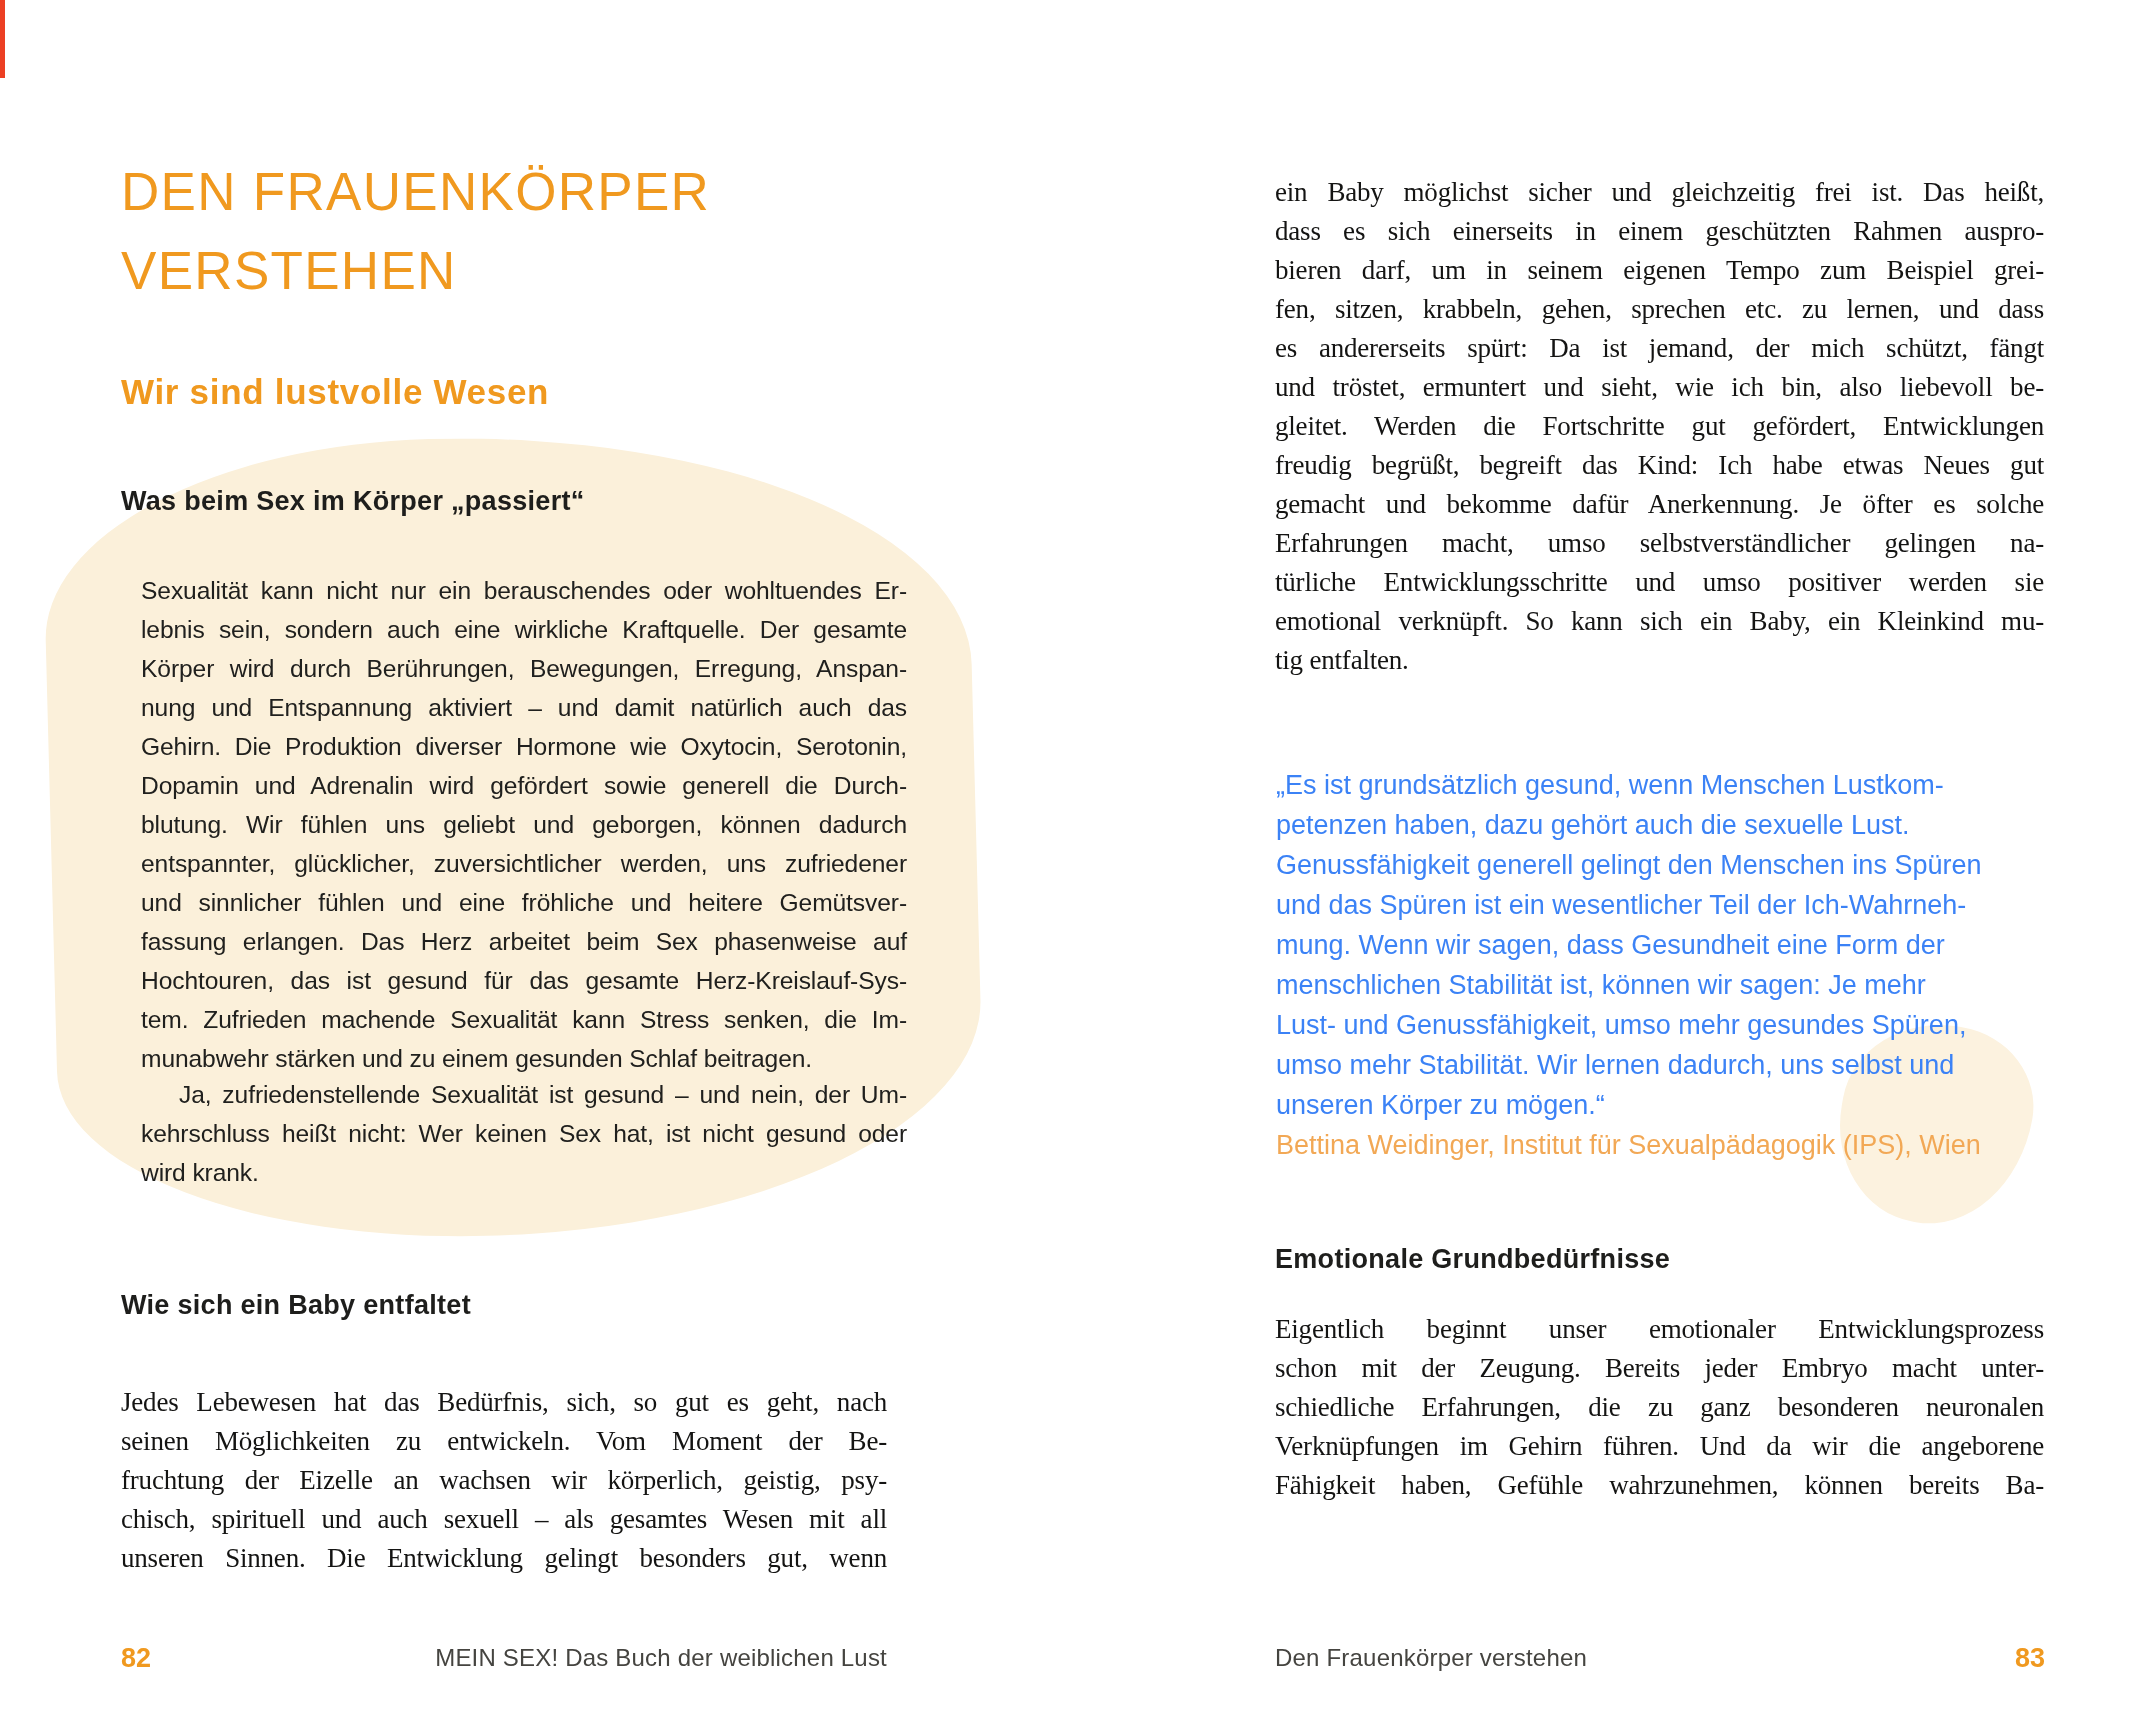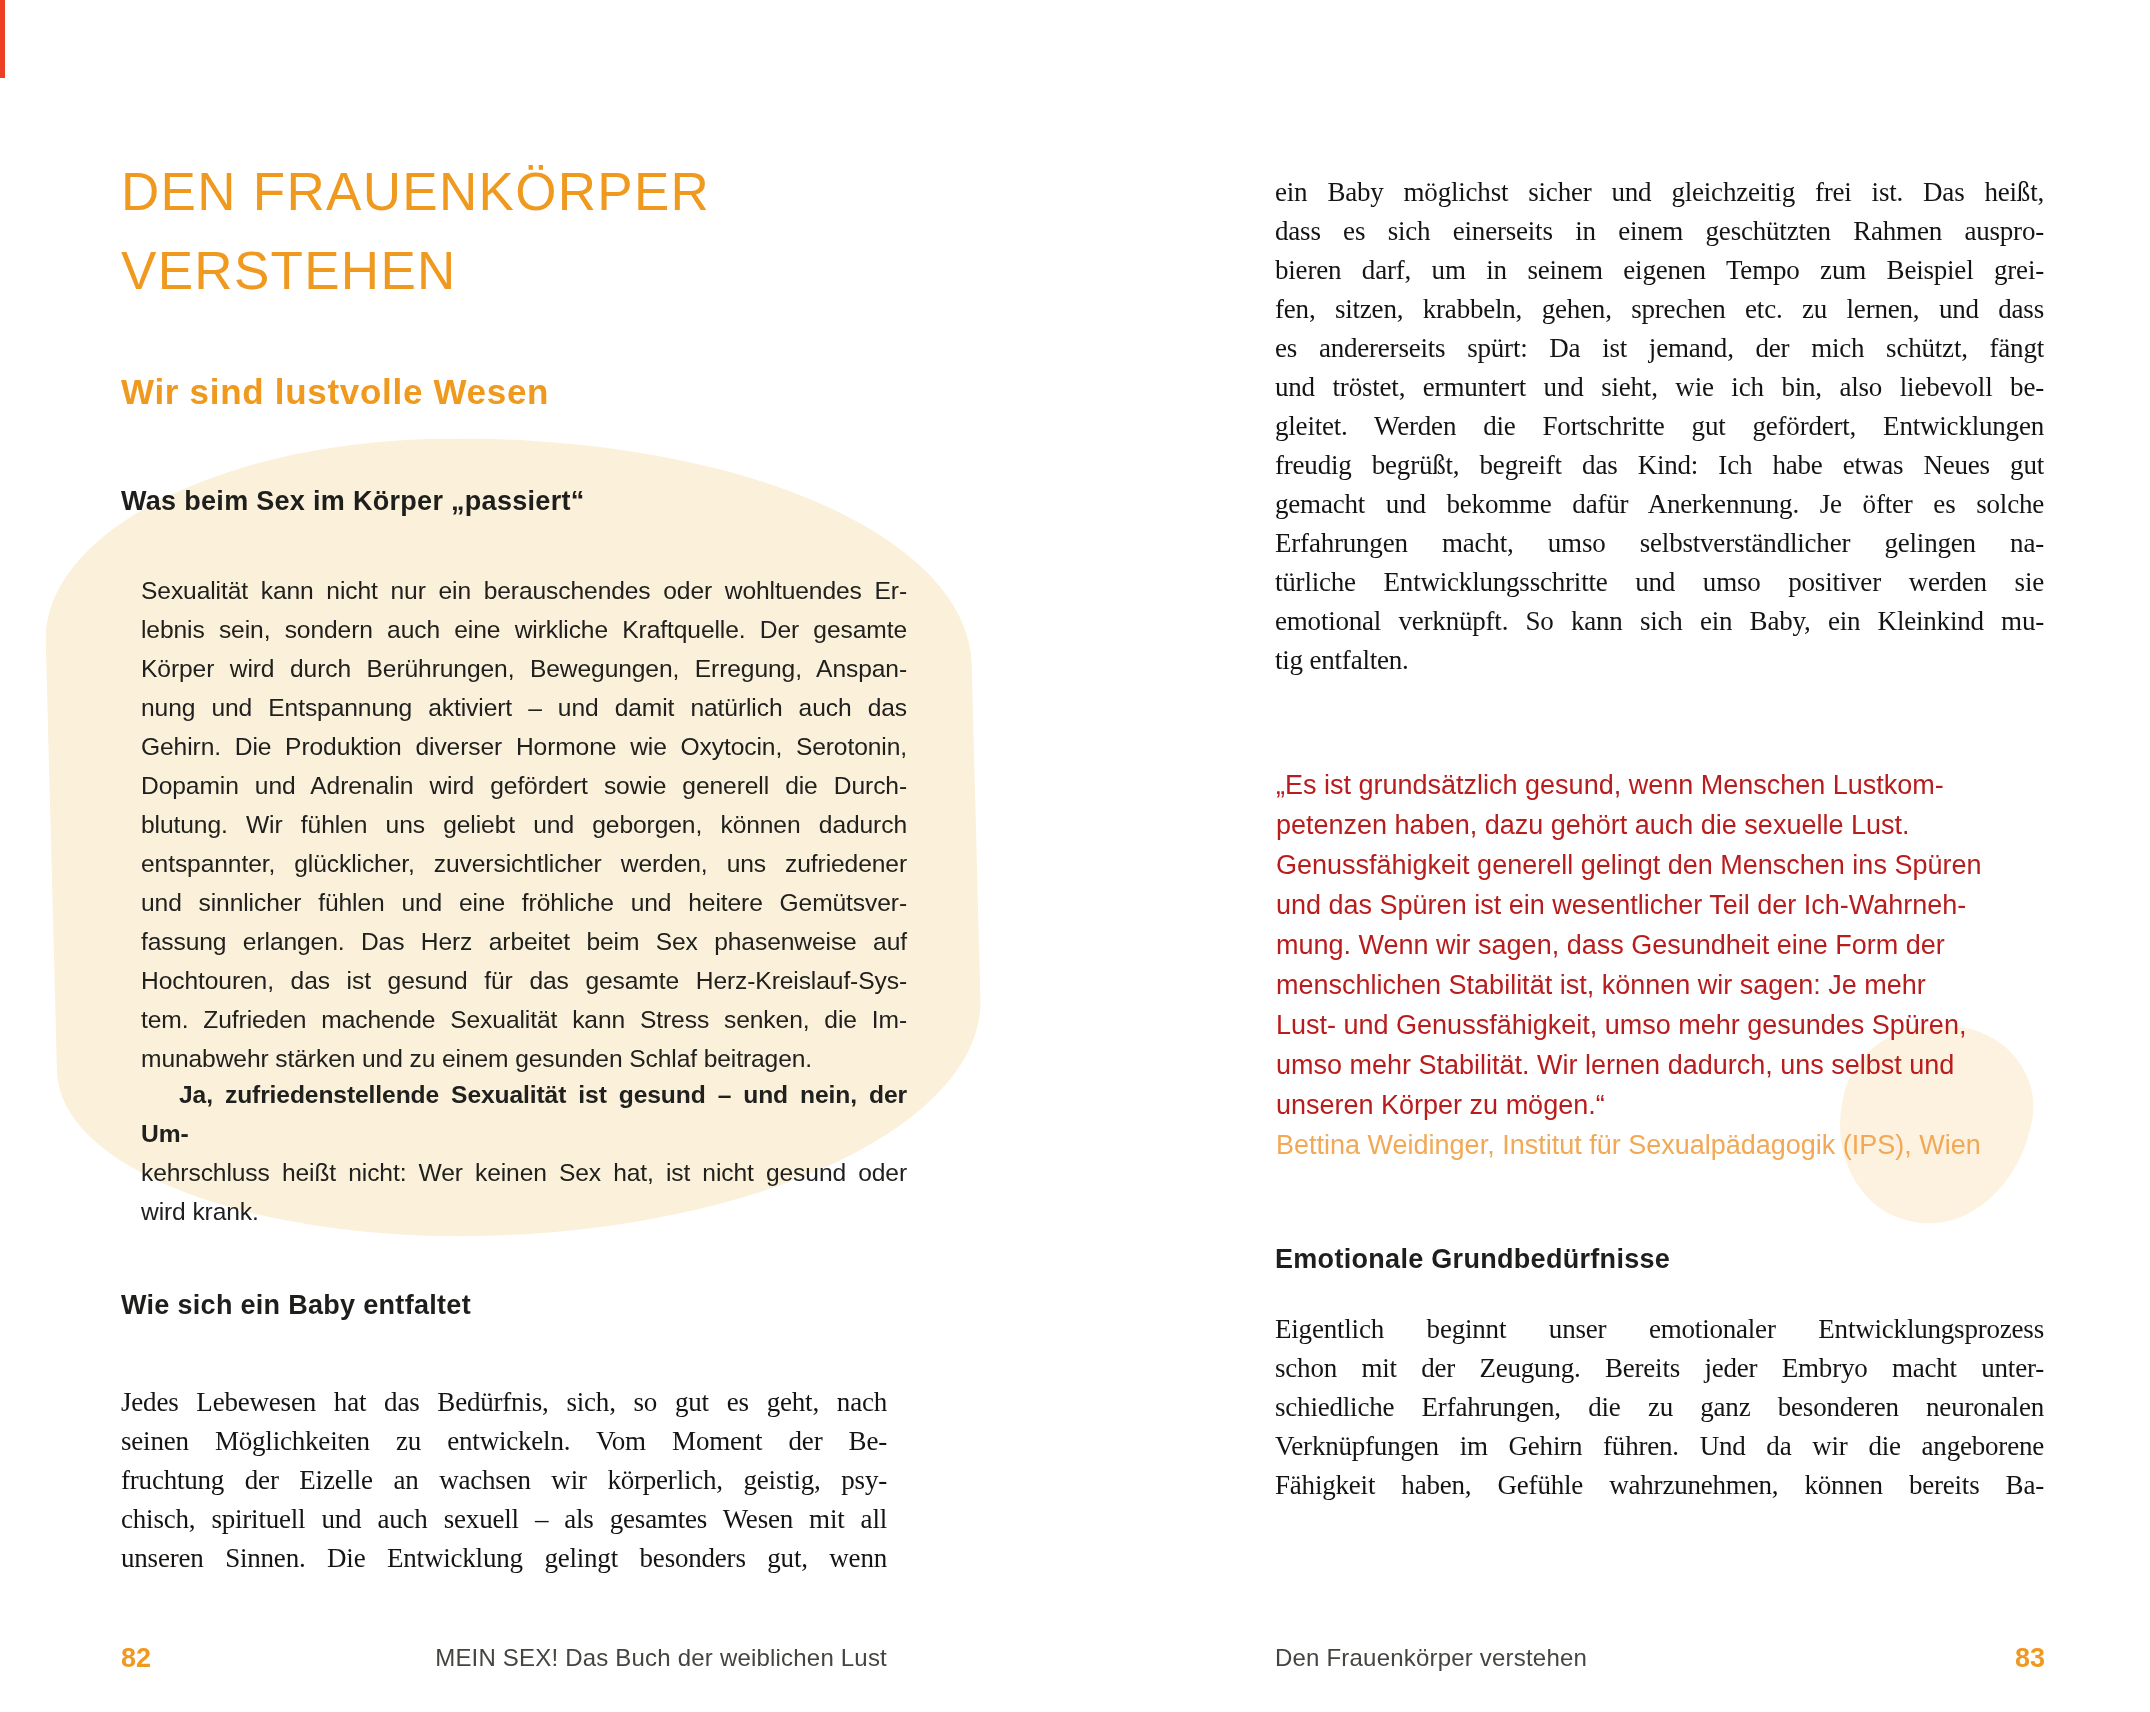--- a/index.html
+++ b/index.html
@@ -24,29 +24,29 @@
   #box-para1{left:121px;top:571px;width:766px;}
   #box-para2{left:121px;top:1075px;width:766px;}
   .section-heading{font-size:27px;font-weight:700;color:#1e1e1c;letter-spacing:0.3px;z-index:2;}
   #section-heading-left{left:121px;top:1290px;}
   .serif-body{font-family:"Liberation Serif", serif;font-size:27px;line-height:39px;
               letter-spacing:-0.2px;color:#141413;z-index:2;}
   #serif-para-left{left:121px;top:1383px;width:766px;}
   
   #para1-right{left:1275px;top:173px;width:769px;}
   #quote{left:1276px;top:765px;width:779px;font-size:27px;line-height:40px;
-         color:#b91c1c;letter-spacing:0;z-index:2;}
+         color:#3b82f6;letter-spacing:0;z-index:2;}
   #quote-attribution{left:1276px;top:1130px;font-size:27px;color:#f2a855;z-index:2;}
   #section-heading-right{left:1275px;top:1244px;}
   #para2-right{left:1275px;top:1310px;width:769px;}
   
   .line{text-align:justify;text-align-last:justify;white-space:normal;}
   .line.rag{text-align-last:left;}
   .ragged .line{text-align:left;text-align-last:left;}
-  .line.ind{text-indent:38px;font-weight:bold;}
+  .line.ind{text-indent:38px;}
   
   .footer{top:1643px;height:34px;z-index:2;}
   #footer-left{left:121px;width:766px;}
   #footer-right{left:1275px;width:770px;}
   .pagenum{font-size:27px;font-weight:700;color:#f0991f;}
   .foot-title{font-size:24px;font-weight:400;color:#454440;letter-spacing:0.2px;}
   #footer-left .pagenum{position:absolute;left:0;top:0;}
   #footer-left .foot-title{position:absolute;right:0;top:1.3px;}
   #footer-right .foot-title{position:absolute;left:0;top:1.3px;}
   #footer-right .pagenum{position:absolute;right:0;top:0;}

